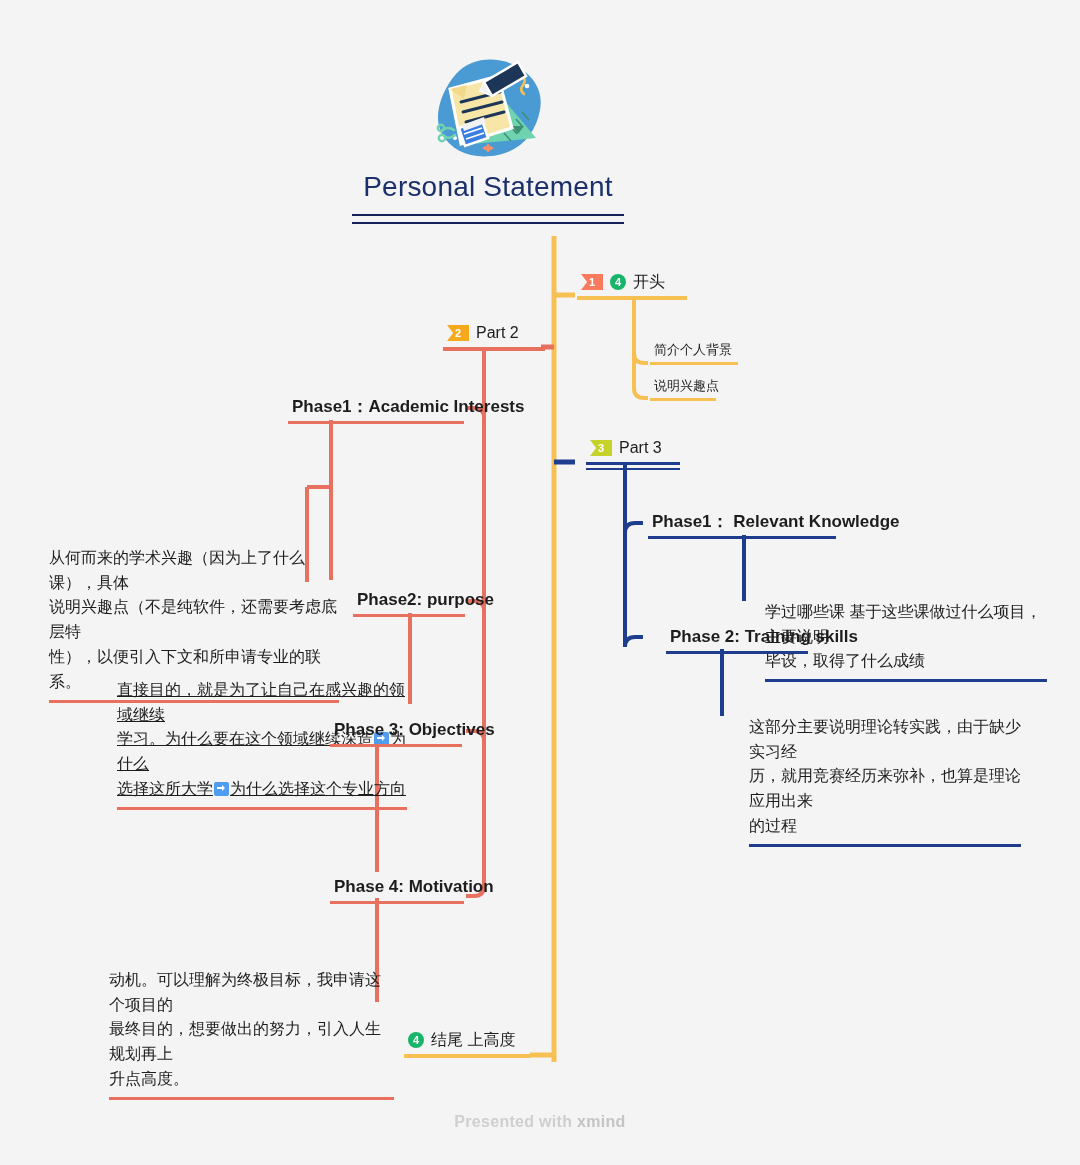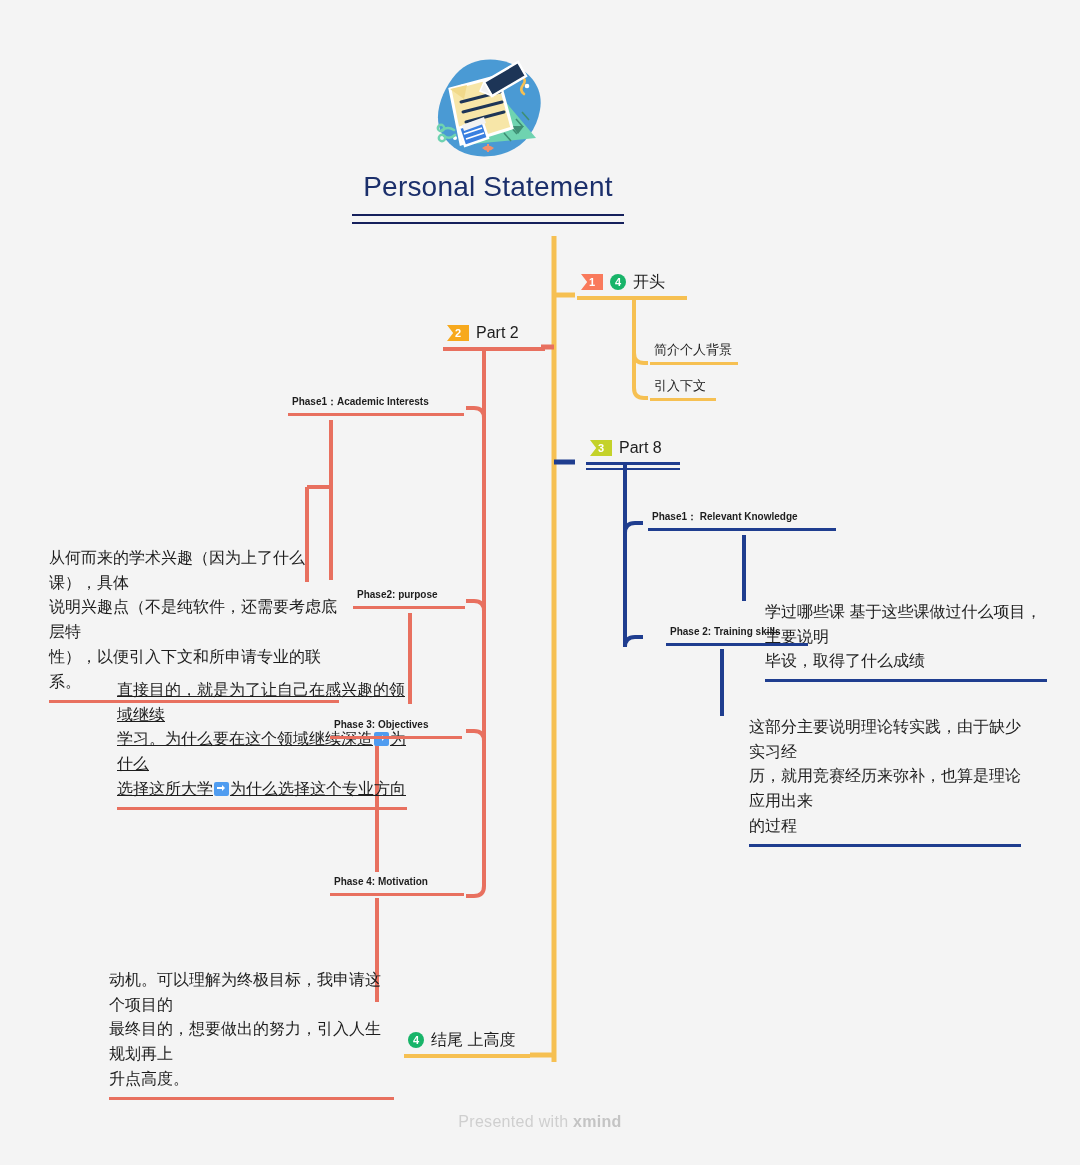--- a/index.html
+++ b/index.html
@@ -109,21 +109,21 @@
     font-weight: bold;
     text-align: center;
     line-height: 16px;
   }
 
   
   .branch-1 .node-label { font-size: 16px; }
   .branch-1 .node-underline { border-top: 4px solid; }
 
   
-  .branch-2 .node-label { font-size: 10px; font-weight: bold; }
+  .branch-2 .node-label { font-size: 17px; font-weight: bold; }
   .branch-2 .node-underline { border-top: 3px solid; }
 
   
   .branch-3 .node-label { font-size: 13px; }
   .branch-3 .node-underline { border-top: 3px solid; }
 
   
   .leaf-text {
     position: absolute;
     font-size: 16px;
@@ -162,20 +162,21 @@
   
   .footer {
     position: absolute;
     left: 0;
     top: 1113px;
     width: 1080px;
     text-align: center;
     font-size: 16px;
     color: #cfcfcf;
     letter-spacing: 0.3px;
+    font-weight: bold;
   }
   .footer b { color: #c4c4c4; }
 </style>
 </head>
 <body>
 
 <svg id="connector-layer" viewBox="0 0 1080 1165" xmlns="http://www.w3.org/2000/svg">
 
   <path d="M554,236 L554,1062" fill="none" stroke="#f6c052" stroke-width="5"></path>
 
@@ -256,21 +257,21 @@
 
   <div class="node branch-3" style="left:650px; top:342px;">
     <div class="node-row">
       <span class="node-label">简介个人背景</span>
     </div>
     <div class="node-underline" style="border-color:#f6c052; width:88px;"></div>
   </div>
 
   <div class="node branch-3" style="left:650px; top:378px;">
     <div class="node-row">
-      <span class="node-label">引入下文</span>
+      <span class="node-label">说明兴趣点</span>
     </div>
     <div class="node-underline" style="border-color:#f6c052; width:66px;"></div>
   </div>
 
   <div class="node branch-1" style="left:443px; top:323px;">
     <div class="node-row">
       <span class="flag-marker" style="background:#f7a91d;">2</span>
       <span class="node-label">Part 2</span>
     </div>
     <div class="node-underline" style="border-color:#e8705f; width:102px;"></div>
@@ -322,21 +323,21 @@
   <div class="leaf-text" style="left:104px; top:940px; width:285px;">
     <span>动机。可以理解为终极目标，我申请这个项目的
 最终目的，想要做出的努力，引入人生规划再上
 升点高度。</span>
     <div class="node-underline" style="border-color:#e8705f; width:285px; margin-top:5px;"></div>
   </div>
 
   <div class="node branch-1" style="left:586px; top:438px;">
     <div class="node-row">
       <span class="flag-marker" style="background:#c4d22a;">3</span>
-      <span class="node-label">Part 8</span>
+      <span class="node-label">Part 3</span>
     </div>
     <div class="node-underline" style="border-color:#1f3d8f; width:94px; border-top-width:3px; border-bottom:2px solid #1f3d8f; height:3px;"></div>
   </div>
 
   <div class="node branch-2" style="left:648px; top:511px;">
     <div class="node-row">
       <span class="node-label">Phase1： Relevant Knowledge</span>
     </div>
     <div class="node-underline" style="border-color:#1f3d8f; width:188px;"></div>
   </div>

